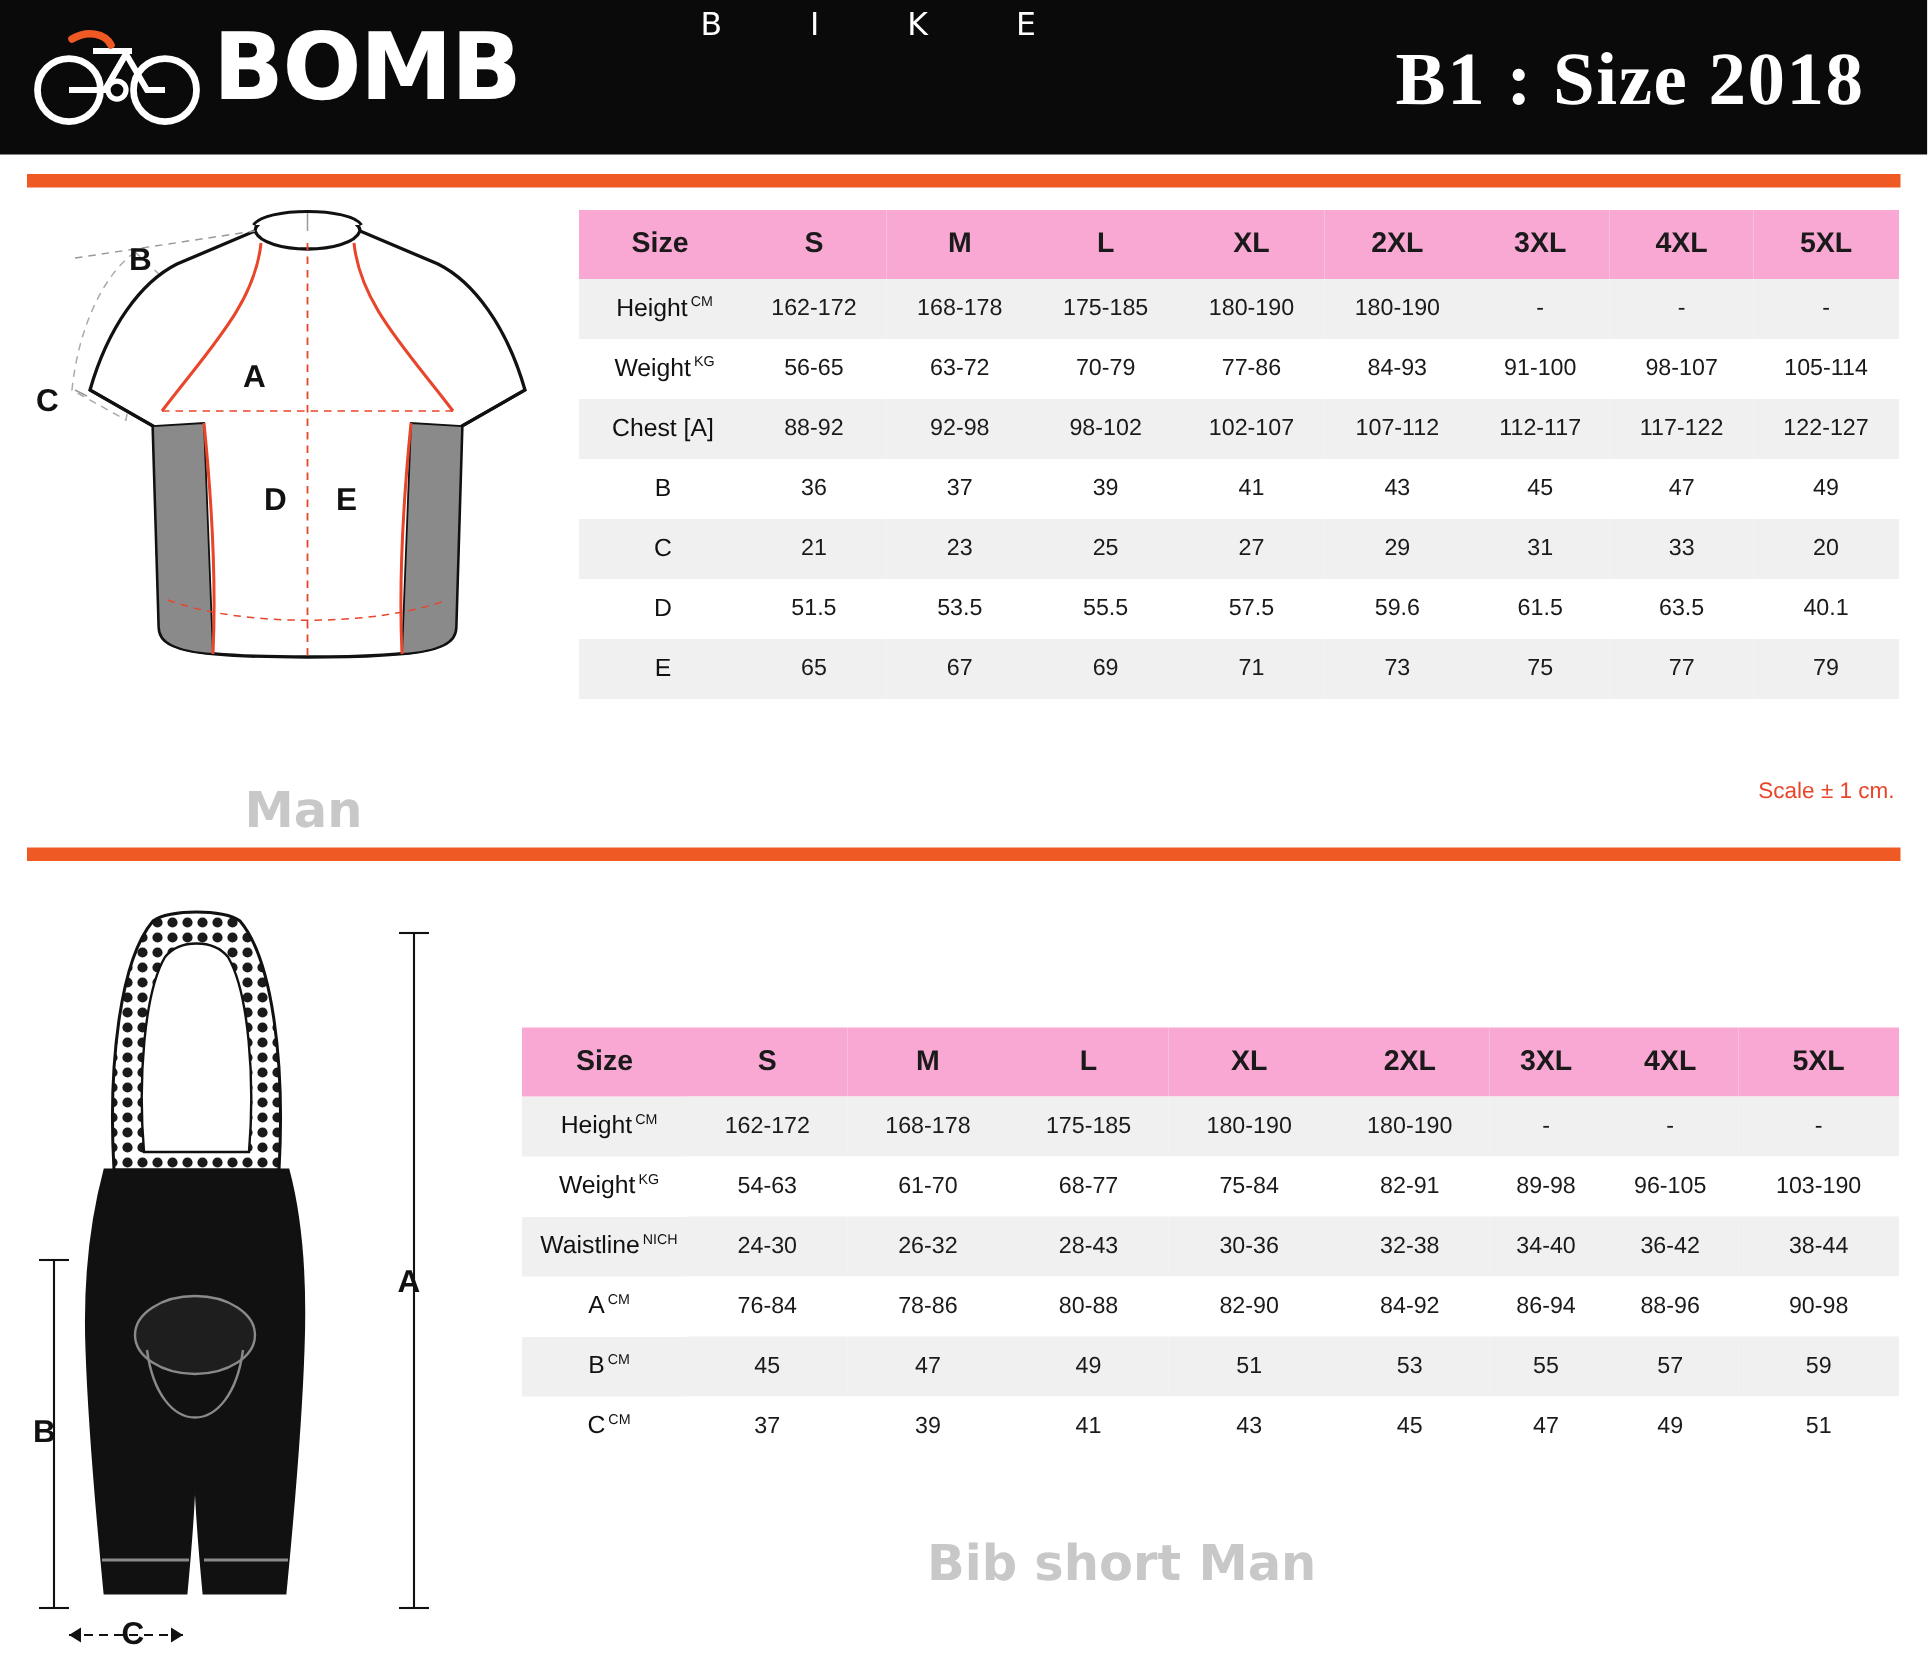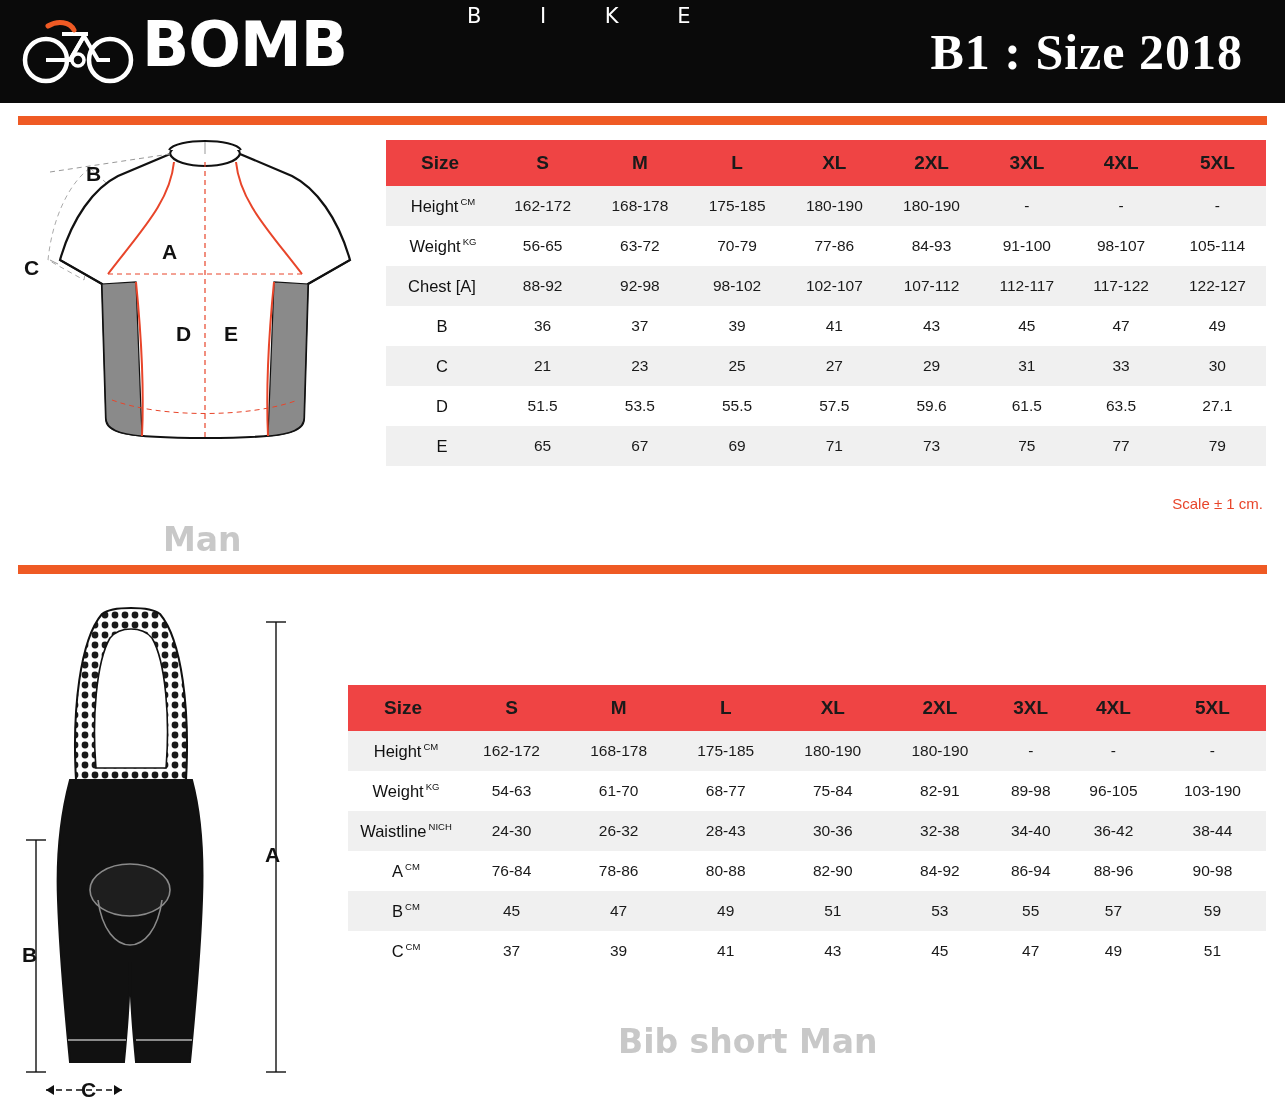--- a/index.html
+++ b/index.html
@@ -121,21 +121,21 @@
     color: #1a1a1a;
     padding: 0;
     height: 40px;
     border: none;
     white-space: nowrap;
   }
   .size-table thead th {
     font-size: 19px;
     font-weight: bold;
     height: 46px;
-    background: #ef4444;
+    background: #f9a8d4;
   }
   .size-table tbody tr.alt td { background: #f0f0f0; }
   .size-table tbody tr td { background: #ffffff; }
   .size-table td.rowhead {
     text-align: center;
     font-size: 16.5px;
     color: #111;
     position: relative;
     padding-left: 6px;
   }
@@ -147,20 +147,21 @@
     color: #111;
     margin-left: 2px;
     letter-spacing: 0;
   }
   .scale-note {
     position: absolute;
     right: 22px;
     color: #e8452a;
     font-size: 15px;
     font-family: "Liberation Sans", sans-serif;
+    margin-top: 24px;
   }
   #scale-note-jersey { top: 495px; }
 
   
   .bib-figure {
     position: absolute;
     left: 10px; top: 600px;
     width: 310px; height: 500px;
   }
 </style>
@@ -295,32 +296,32 @@
       </tr>
       <tr class="alt">
         <td class="rowhead"><span>C</span><span class="unit"></span></td>
         <td>21</td>
         <td>23</td>
         <td>25</td>
         <td>27</td>
         <td>29</td>
         <td>31</td>
         <td>33</td>
-        <td>30</td>
+        <td>20</td>
       </tr>
       <tr>
         <td class="rowhead"><span>D</span><span class="unit"></span></td>
         <td>51.5</td>
         <td>53.5</td>
         <td>55.5</td>
         <td>57.5</td>
         <td>59.6</td>
         <td>61.5</td>
         <td>63.5</td>
-        <td>27.1</td>
+        <td>40.1</td>
       </tr>
       <tr class="alt">
         <td class="rowhead"><span>E</span><span class="unit"></span></td>
         <td>65</td>
         <td>67</td>
         <td>69</td>
         <td>71</td>
         <td>73</td>
         <td>75</td>
         <td>77</td>

